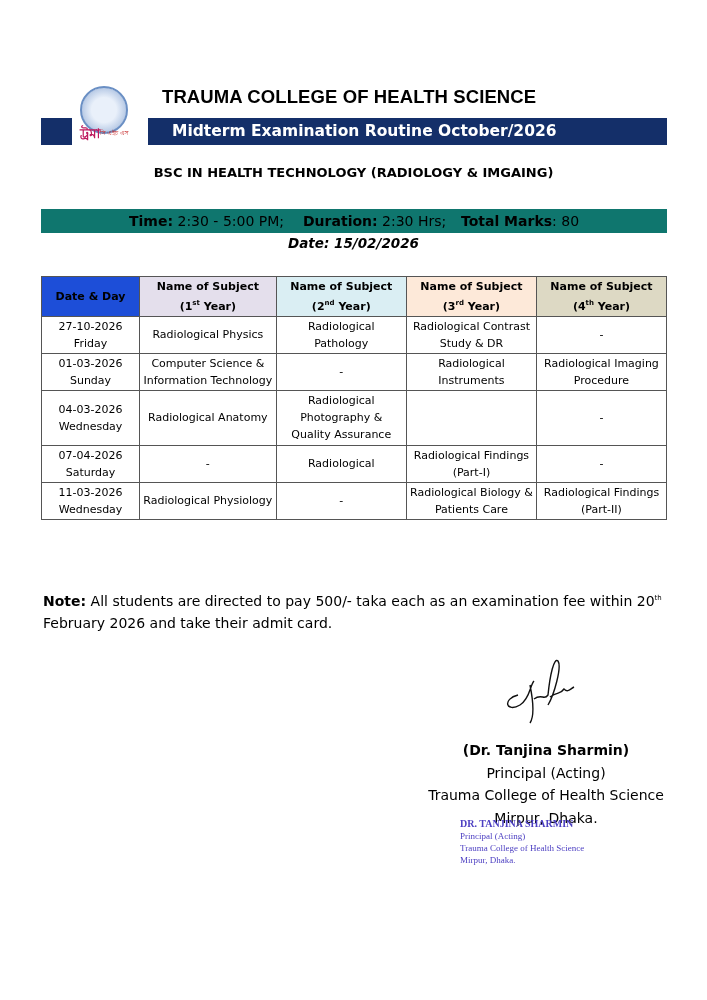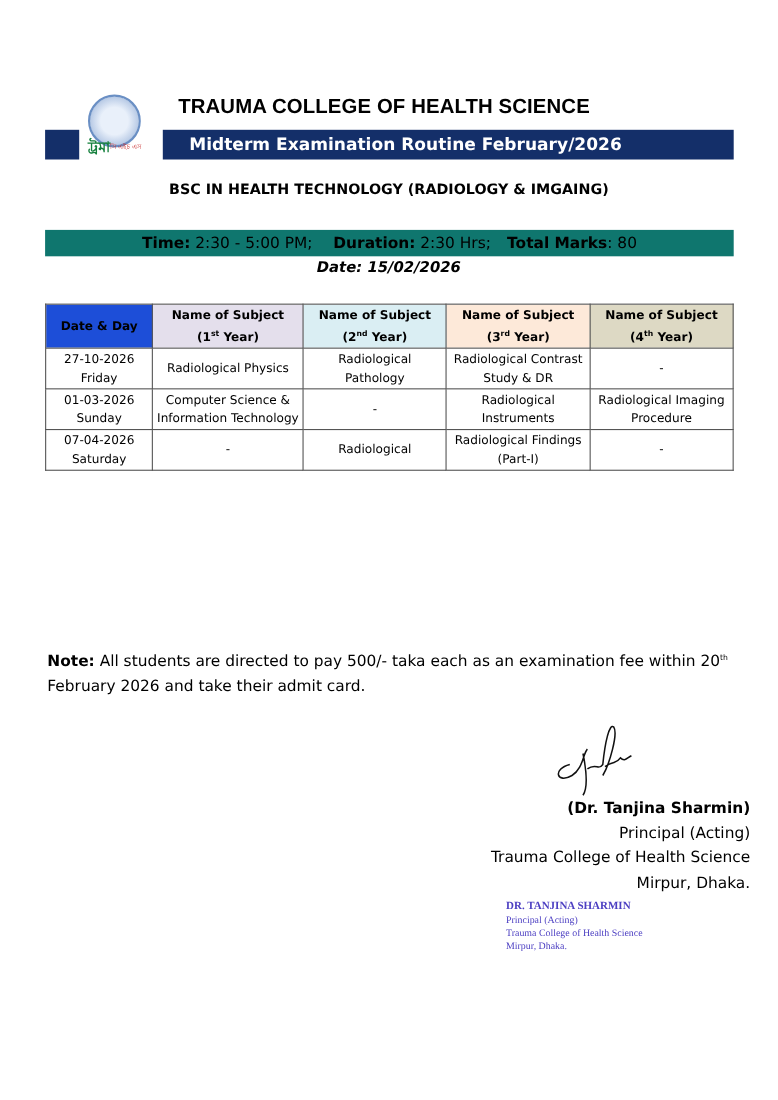--- a/index.html
+++ b/index.html
@@ -1,51 +1,51 @@
 <!DOCTYPE html>
 <html><head>
 <meta charset="utf-8">
 <style>
   body { margin:0; background:#fff; }
   .page { position:relative; width:707px; height:1000px; background:#fff; font-family:"Liberation Sans", sans-serif; color:#000; overflow:hidden; }
   .logo { position:absolute; left:80px; top:86px; width:44px; height:44px; border-radius:50%; border:2px solid #6a8fc4; background:radial-gradient(circle,#e9f0fa 40%,#b9cbe6 70%,#fff 72%); }
-  .logo-text { position:absolute; left:80px; top:124px; font-size:13px; color:#15803d; font-weight:bold; font-family:"DejaVu Serif", serif; }
+  .logo-text { position:absolute; left:80px; top:124px; font-size:13px; color:#be185d; font-weight:bold; font-family:"DejaVu Serif", serif; }
   .logo-sub { position:absolute; left:100px; top:128px; font-size:6px; color:#c62828; }
   .title { position:absolute; left:162px; top:86px; font-size:18.5px; font-weight:bold; letter-spacing:0.1px; }
   .band-left { position:absolute; left:41px; top:118px; width:31px; height:27px; background:#142f69; }
   .band { position:absolute; left:148px; top:118px; width:519px; height:27px; background:#142f69; color:#fff; font-size:15.5px; font-weight:bold; line-height:27px; padding-left:24px; box-sizing:border-box; font-family:"DejaVu Sans", sans-serif; }
   .program { position:absolute; left:0; width:707px; top:165px; text-align:center; font-size:13px; font-weight:bold; font-family:"DejaVu Sans", sans-serif; }
   .info-bar { position:absolute; left:41px; top:209px; width:626px; height:24px; background:#0f766e; font-size:14px; line-height:24px; font-family:"DejaVu Sans", sans-serif; }
   .info-bar span { position:absolute; }
   .date-line { position:absolute; left:0; width:707px; top:235px; text-align:center; font-size:13.5px; font-weight:bold; font-style:italic; font-family:"DejaVu Sans", sans-serif; }
   table.routine { position:absolute; left:41px; top:276px; width:626px; border-collapse:collapse; font-family:"DejaVu Sans", sans-serif; font-size:11px; }
   table.routine th, table.routine td { border:1px solid #555; text-align:center; vertical-align:middle; padding:1px 3px; line-height:17px; }
   table.routine th { font-weight:bold; font-size:11px; height:34px; }
   .h0 { background:#1d4ed8; width:93px; }
   .h1 { background:#e4dfec; width:134px; }
   .h2 { background:#daeef3; width:127px; }
   .h3 { background:#fde9d9; width:127px; }
   .h4 { background:#ddd9c4; width:127px; }
   sup { font-size:7px; }
   .note { position:absolute; left:43px; top:587px; width:625px; font-size:14px; line-height:22px; font-family:"DejaVu Sans", sans-serif; }
   .sig { position:absolute; left:500px; top:655px; width:90px; height:70px; }
-  .sign-block { position:absolute; left:410px; top:724px; width:272px; text-align:right; font-size:14px; line-height:22.5px; font-family:"DejaVu Sans", sans-serif; }
+  .sign-block { position:absolute; left:410px; top:739px; width:272px; text-align:center; font-size:14px; line-height:22.5px; font-family:"DejaVu Sans", sans-serif; }
   .stamp { position:absolute; left:460px; top:818px; width:180px; color:#4c3fc2; font-size:9px; line-height:12px; font-family:Liberation Serif, serif; }
   .stamp .b { font-weight:bold; font-size:10px; }
 </style>
 </head>
 <body>
 
 <div class="page">
   <div class="logo"></div>
   <div class="logo-text">ট্রমা</div>
   <div class="logo-sub">সি এইচ এস</div>
   <div class="title">TRAUMA COLLEGE OF HEALTH SCIENCE</div>
   <div class="band-left"></div>
-  <div class="band">Midterm Examination Routine February/2026</div>
+  <div class="band">Midterm Examination Routine October/2026</div>
 
   <div class="program">BSC IN HEALTH TECHNOLOGY (RADIOLOGY &amp; IMGAING)</div>
 
   <div class="info-bar">
     <span style="left:88px;"><b>Time:</b> <span style="position:static">2:30 - 5:00 PM;</span></span>
     <span style="left:262px;"><b>Duration:</b> <span style="position:static">2:30 Hrs;</span></span>
     <span style="left:420px;"><b>Total Marks</b><span style="position:static">: 80</span></span>
   </div>
   <div class="date-line">Date: 15/02/2026</div>
 
@@ -67,26 +67,40 @@
         <td>Radiological Contrast Study &amp; DR</td>
         <td>-</td>
       </tr>
       <tr style="height:37px">
         <td><span>01-03-2026</span><br><span>Sunday</span></td>
         <td>Computer Science &amp; Information Technology</td>
         <td>-</td>
         <td>Radiological Instruments</td>
         <td>Radiological Imaging Procedure</td>
       </tr>
+      <tr style="height:55px">
+        <td><span>04-03-2026</span><br><span>Wednesday</span></td>
+        <td>Radiological Anatomy</td>
+        <td>Radiological Photography &amp; Quality Assurance</td>
+        <td></td>
+        <td>-</td>
+      </tr>
       <tr style="height:37px">
         <td><span>07-04-2026</span><br><span>Saturday</span></td>
         <td>-</td>
         <td>Radiological</td>
         <td>Radiological Findings (Part-I)</td>
         <td>-</td>
+      </tr>
+      <tr style="height:37px">
+        <td><span>11-03-2026</span><br><span>Wednesday</span></td>
+        <td>Radiological Physiology</td>
+        <td>-</td>
+        <td>Radiological Biology &amp; Patients Care</td>
+        <td>Radiological Findings (Part-II)</td>
       </tr>
     </tbody>
   </table>
 
   <div class="note"><b>Note:</b><span> All students are directed to pay 500/- taka each as an examination fee within 20</span><sup>th</sup><span> February 2026 and take their admit card.</span></div>
 
   <svg class="sig" viewBox="0 0 90 70">
     <path d="M18 40 C2 44,6 58,20 50 C30 44,30 30,34 26 M30 30 C34 50,34 62,30 68 M34 44 C42 38,44 46,48 40 C50 20,54 2,58 6 C62 12,54 40,48 50 M50 42 C58 36,60 40,64 34 C68 38,70 34,74 32" fill="none" stroke="#111" stroke-width="1.4"></path>
   </svg>
 

